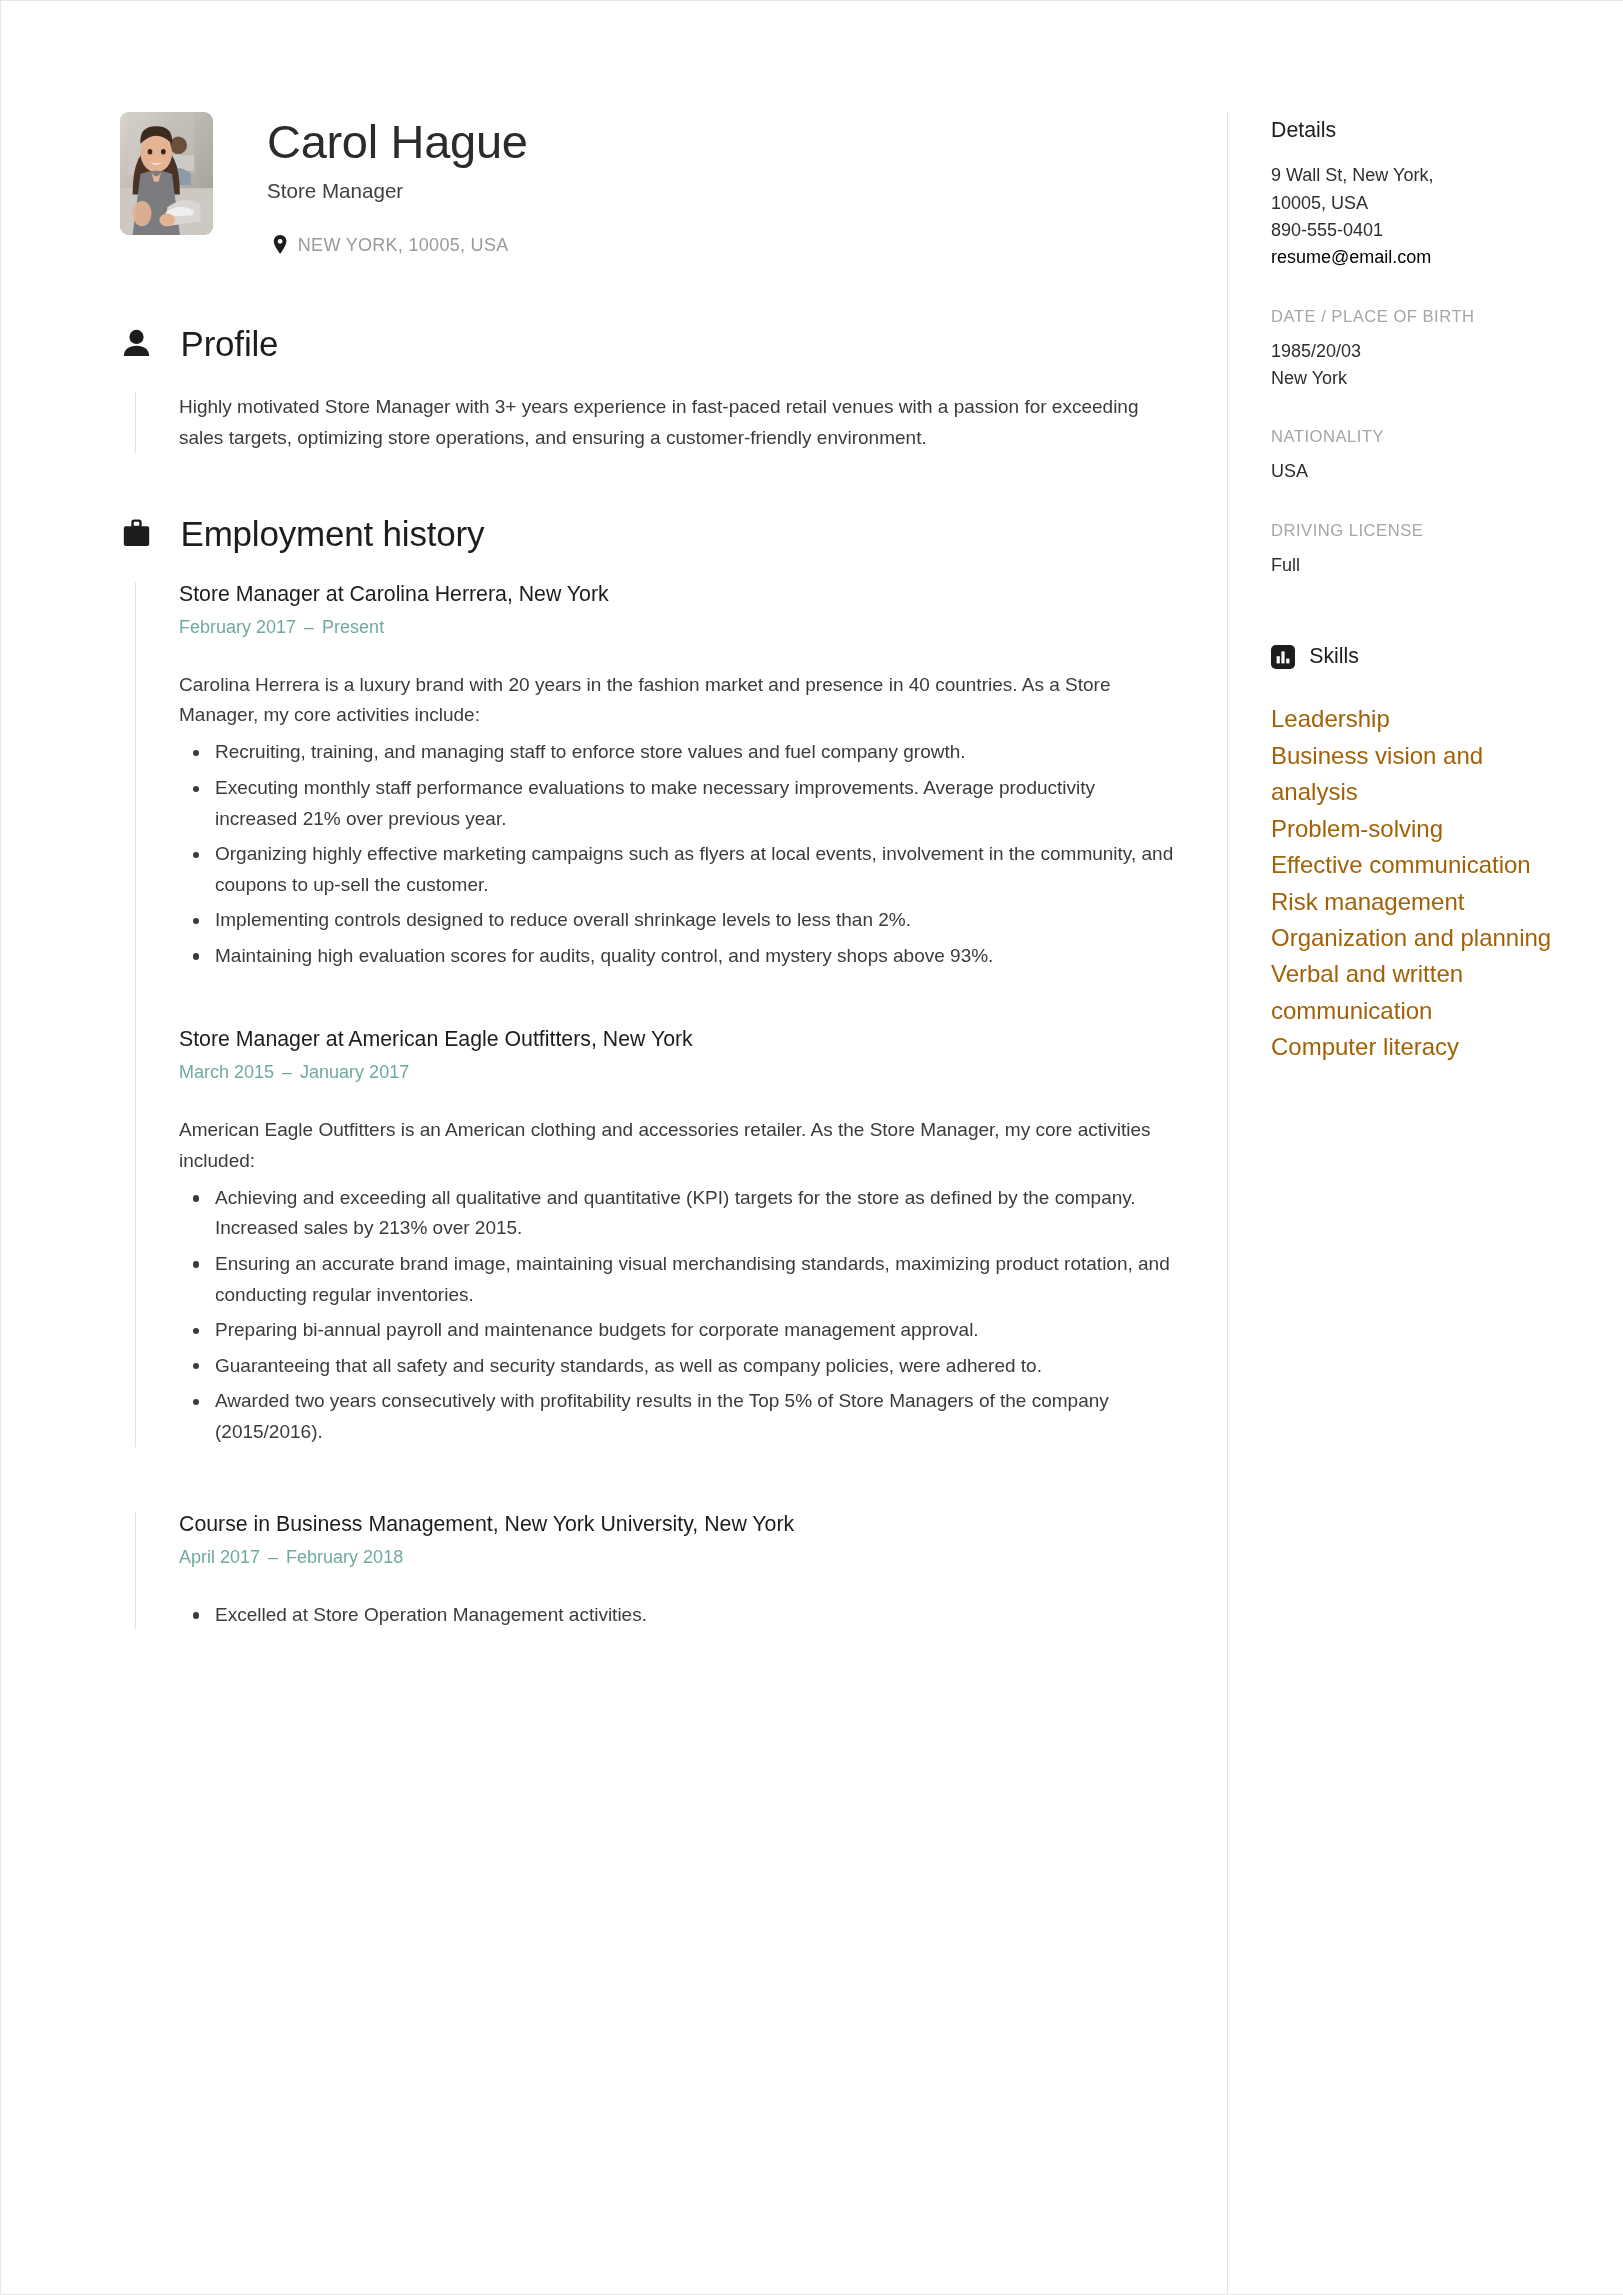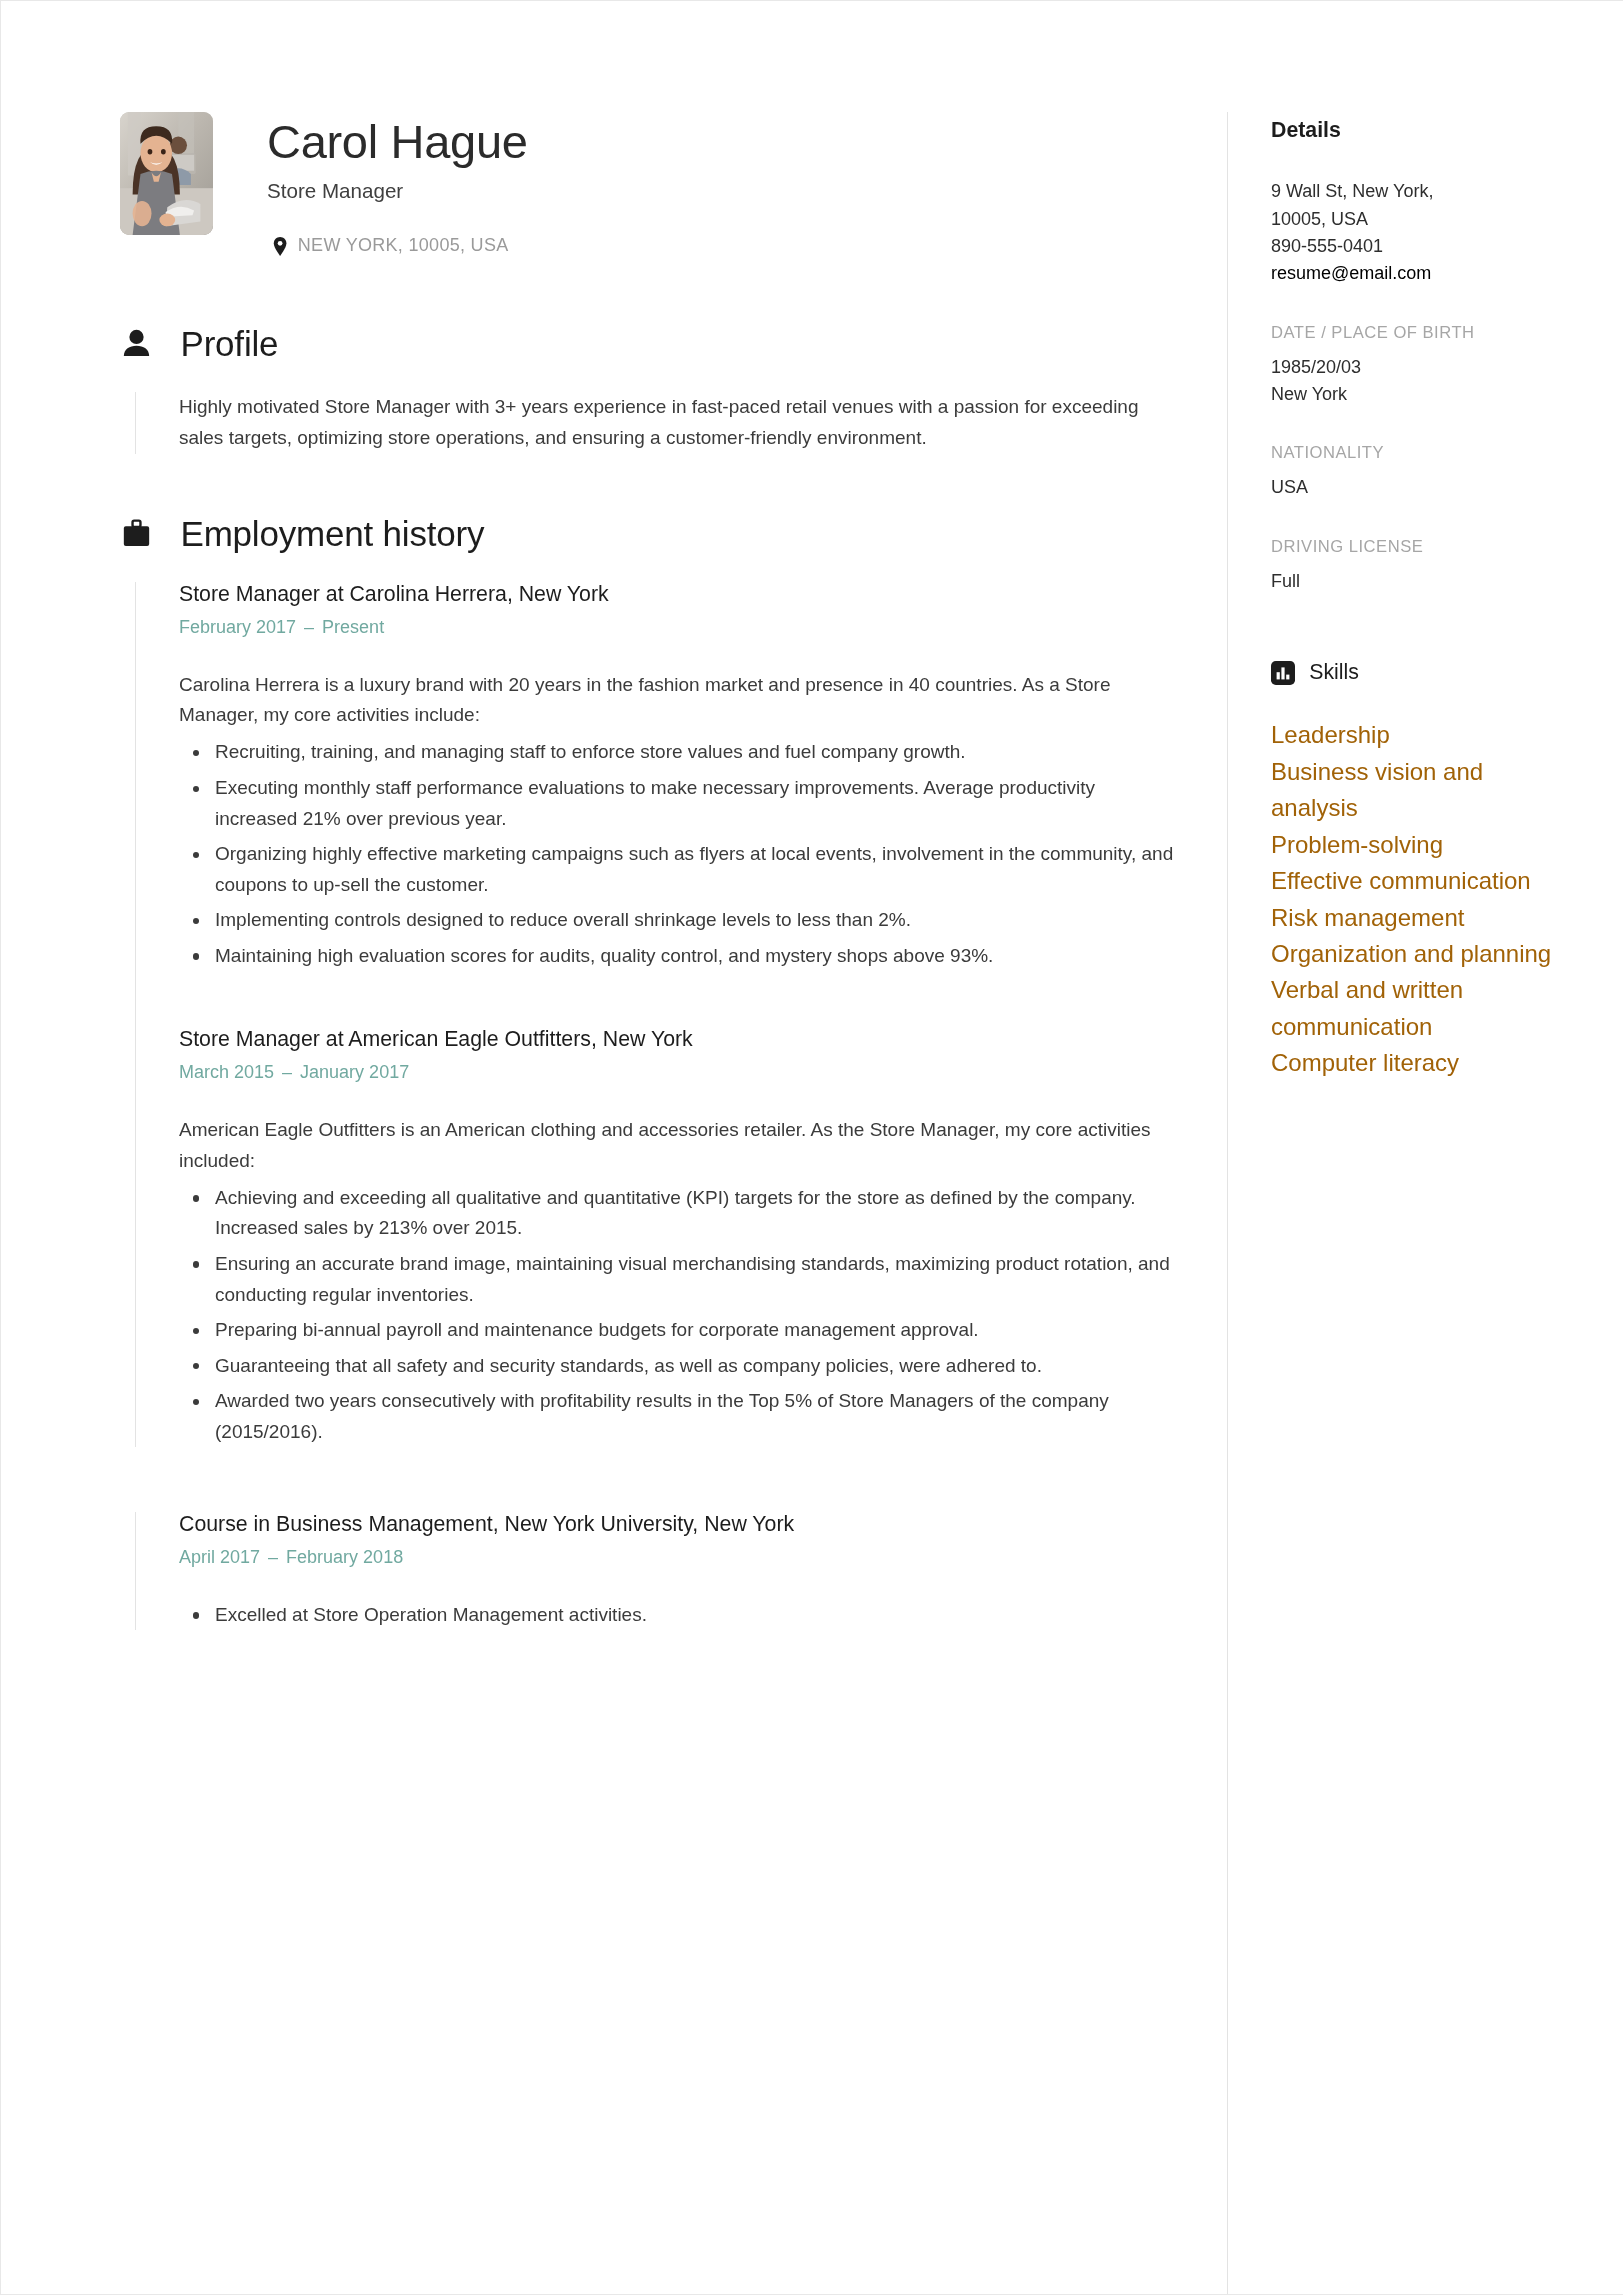--- a/index.html
+++ b/index.html
@@ -59,21 +59,21 @@
     margin-bottom: 12.6px;
   }
   .role {
     font-size: 20.6px;
     color: #404040;
     font-weight: 400;
     margin-bottom: 32px;
   }
   .loc {
     display: flex;
-    align-items: flex-end;
+    align-items: flex-start;
     gap: 10.3px;
     font-size: 18px;
     color: #9a9a9a;
     letter-spacing: 0.3px;
     padding-left: 6.3px;
   }
   .pin { width: 14.2px; height: 19px; flex: 0 0 14.2px; display:block; }
 
   
   .sec-head {
@@ -141,23 +141,23 @@
   
   .side-col {
     width: 332px;
     flex: 0 0 332px;
     border-left: 1.6px solid #e3e3e3;
     padding-left: 43px;
     padding-top: 6.3px;
   }
   .side-h {
     font-size: 21.3px;
-    font-weight: bold;
+    font-weight: normal;
     color: #1d1d1d;
-    margin-bottom: 35px;
+    margin-bottom: 19px;
   }
   .side-text {
     font-size: 18px;
     line-height: 1.52;
     color: #2e2e2e;
   }
   .side-text a, .side-link {
     color: #000000;
     text-decoration: none;
     display: block;

